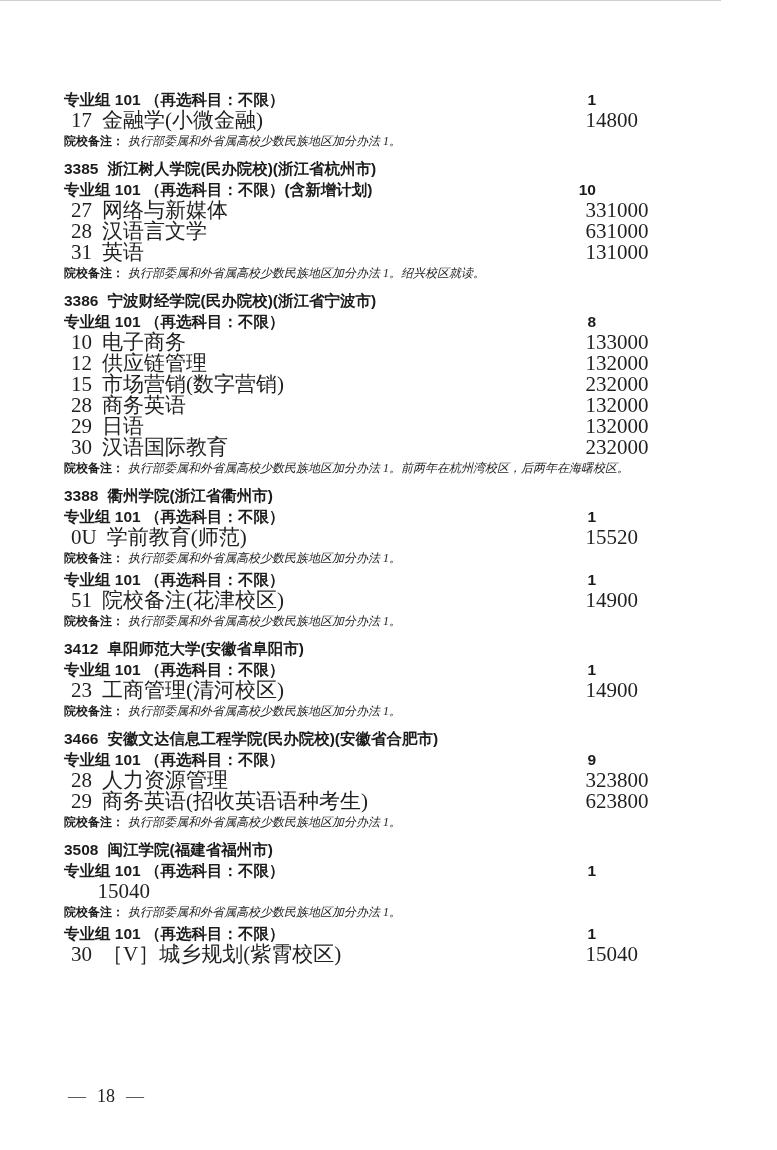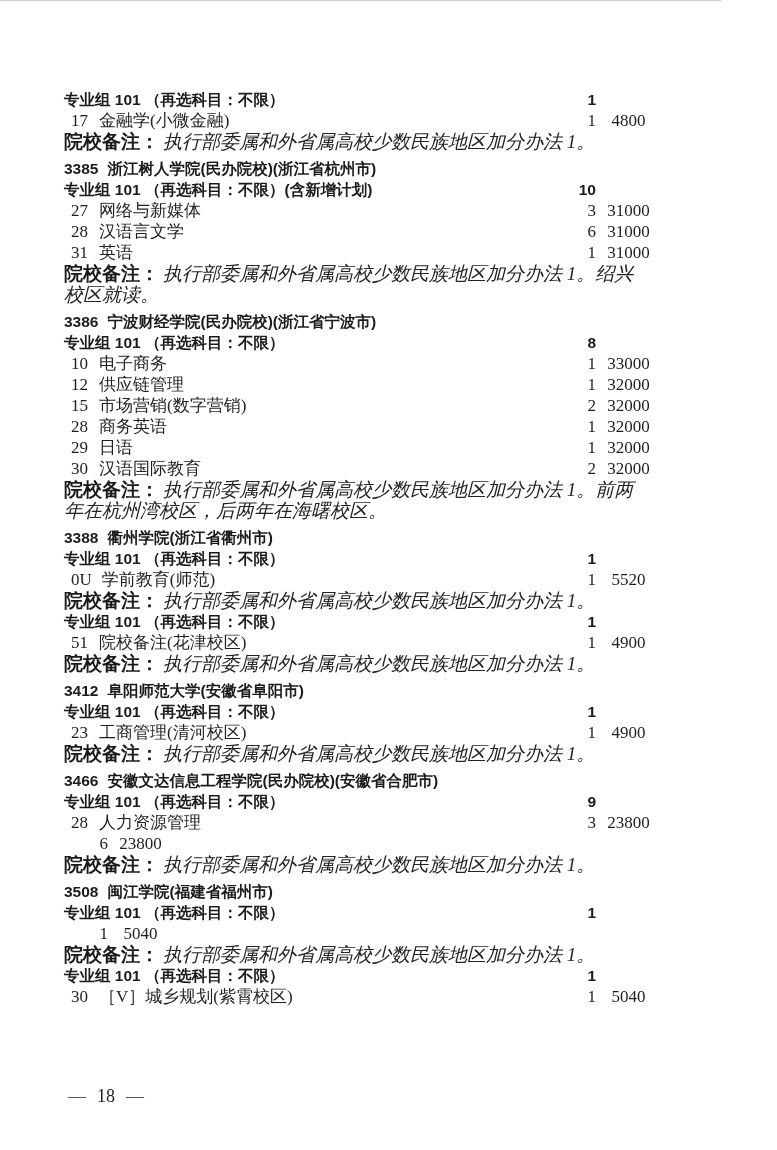--- a/index.html
+++ b/index.html
@@ -12,39 +12,39 @@
   }
   .top-edge{position:absolute;top:0;left:0;right:0;height:1px;background:#cfcfcf;}
   .content{padding-top:89px;}
   .row{
     display:flex;align-items:baseline;
     padding:0 60px 0 64px;
     line-height:21px;
   }
   .row .label{flex:1;min-width:0;}
   .cell-count{width:44px;text-align:right;flex:none;}
-  .cell-fee{width:65px;text-align:center;flex:none;}
+  .cell-fee{width:65px;text-align:left;flex:none;}
   .row-group,.row-institution{
     font-family:"Liberation Sans",sans-serif;
     font-weight:700;color:#1b1b1b;font-size:15.5px;
   }
   .row-institution{margin-top:6px;}
   .row-institution .inst-code{margin-right:9px;text-align:right;}
   .row-course{
     font-family:"Liberation Serif",serif;
-    color:#1f1f1f;font-size:17px;
+    color:#1f1f1f;font-size:21px;
   }
   .row-course .label{padding-left:7px;}
   .row-course .course-code{display:inline-block;min-width:18px;margin-right:10px;}
   .row-course .cell-count,.row-course .cell-fee,
   .row-group .cell-fee{font-family:"Liberation Serif",serif;}
   .row-group .cell-count{font-family:"Liberation Sans",sans-serif;font-weight:700;}
   .row-remark{
     display:block;
-    font-size:19px;color:#222222;
+    font-size:12px;color:#222222;
     padding-right:77px;
   }
   .row-remark .remark-prefix{
     font-family:"Liberation Sans",sans-serif;font-weight:700;font-style:normal;
     color:#1b1b1b;margin-right:4px;
   }
   .row-remark .remark-body{
     font-family:"Liberation Serif",serif;font-style:italic;
   }
   .footer{
@@ -181,20 +181,21 @@
         <span class="label">专业组 101 （再选科目：不限）</span>
         <span class="cell-count">9</span>
         <span class="cell-fee"></span>
       </div>
       <div class="row row-course">
         <span class="label"><span class="course-code">28</span><span class="course-name">人力资源管理</span></span>
         <span class="cell-count">3</span>
         <span class="cell-fee">23800</span>
       </div>
       <div class="row row-course">
+        <span class="label"><span class="course-code">29</span><span class="course-name">商务英语(招收英语语种考生)</span></span>
         <span class="cell-count">6</span>
         <span class="cell-fee">23800</span>
       </div>
       <div class="row row-remark"><span class="remark-prefix">院校备注：</span><span class="remark-body">执行部委属和外省属高校少数民族地区加分办法 1。</span></div>
       <div class="row row-institution">
         <span class="label"><span class="inst-code">3508</span><span class="inst-name">闽江学院(福建省福州市)</span></span>
       </div>
       <div class="row row-group">
         <span class="label">专业组 101 （再选科目：不限）</span>
         <span class="cell-count">1</span>

